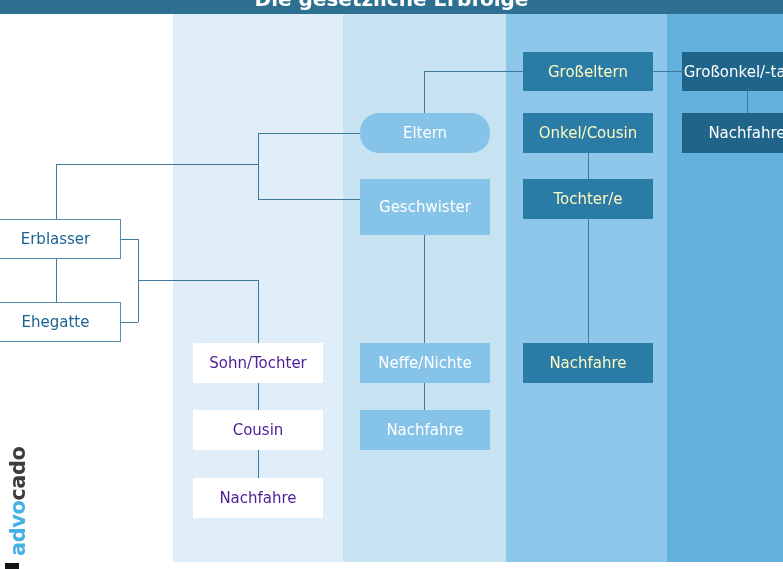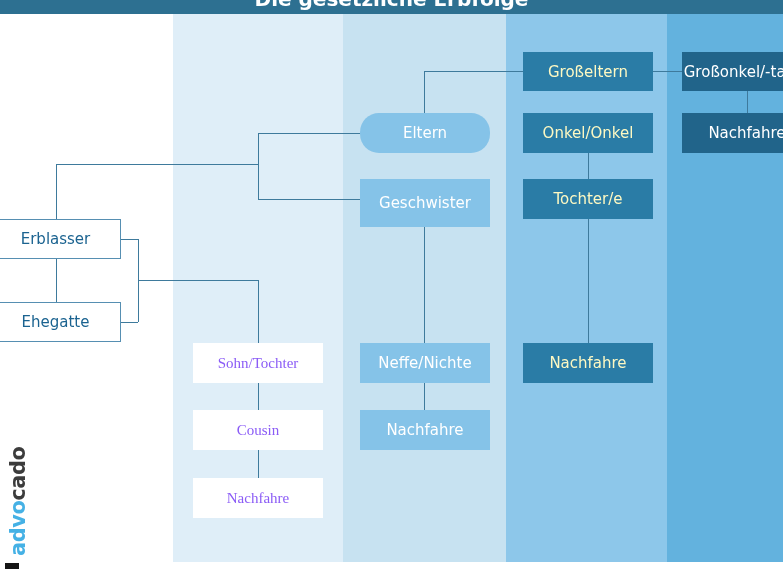--- a/index.html
+++ b/index.html
@@ -29,21 +29,21 @@
   
   .hline,.vline{position:absolute;background:#3e7a9c;}
   .hline{height:1px;}
   .vline{width:1px;}
   
   .node{
     position:absolute;display:flex;align-items:center;justify-content:center;
     font-size:15px;white-space:nowrap;box-sizing:border-box;
   }
   .n-outline{background:#ffffff;border:1px solid #568fb2;color:#1b6390;}
-  .n-white{background:#ffffff;color:#8b5cf6;font-family:Liberation Serif, serif;}
+  .n-white{background:#ffffff;color:#4c1d95;}
   .n-med{background:#85c3e8;color:#ffffff;}
   .n-dark{background:#2a7ca6;color:#fef9c3;}
   .n-darker{background:#21648a;color:#ffffff;}
   
   .logo-wrap{position:absolute;left:5px;top:452px;width:30px;height:104px;}
   .logo-text{
     position:absolute;left:1px;top:104px;
     transform:rotate(-90deg);transform-origin:0 0;
     font-size:21px;font-weight:bold;letter-spacing:-0.5px;white-space:nowrap;
   }
@@ -86,26 +86,26 @@
 <div class="vline" style="left:747px;top:91px;height:22px;"></div>
 
 <div class="node n-outline" style="left:-10px;top:219px;width:131px;height:40px;">Erblasser</div>
 <div class="node n-outline" style="left:-10px;top:302px;width:131px;height:40px;">Ehegatte</div>
 
 <div class="node n-white" style="left:193px;top:343px;width:130px;height:40px;">Sohn/Tochter</div>
 <div class="node n-white" style="left:193px;top:410px;width:130px;height:40px;">Cousin</div>
 <div class="node n-white" style="left:193px;top:478px;width:130px;height:40px;">Nachfahre</div>
 
 <div class="node n-med" style="left:360px;top:113px;width:130px;height:40px;border-radius:19px;">Eltern</div>
-<div class="node n-med" style="left:360px;top:179px;width:130px;height:48px;">Geschwister</div>
+<div class="node n-med" style="left:360px;top:179px;width:130px;height:56px;">Geschwister</div>
 <div class="node n-med" style="left:360px;top:343px;width:130px;height:40px;">Neffe/Nichte</div>
 <div class="node n-med" style="left:360px;top:410px;width:130px;height:40px;">Nachfahre</div>
 
 <div class="node n-dark" style="left:523px;top:52px;width:130px;height:39px;">Großeltern</div>
-<div class="node n-dark" style="left:523px;top:113px;width:130px;height:40px;">Onkel/Onkel</div>
+<div class="node n-dark" style="left:523px;top:113px;width:130px;height:40px;">Onkel/Cousin</div>
 <div class="node n-dark" style="left:523px;top:179px;width:130px;height:40px;">Tochter/e</div>
 <div class="node n-dark" style="left:523px;top:343px;width:130px;height:40px;">Nachfahre</div>
 
 <div class="node n-darker" style="left:682px;top:52px;width:130px;height:39px;">Großonkel/-tante</div>
 <div class="node n-darker" style="left:682px;top:113px;width:130px;height:40px;">Nachfahre</div>
 
 <div class="logo-wrap">
   <div class="logo-text"><span class="logo-a">advo</span><span class="logo-c">cado</span></div>
 </div>
 <div class="logo-mark"></div>

